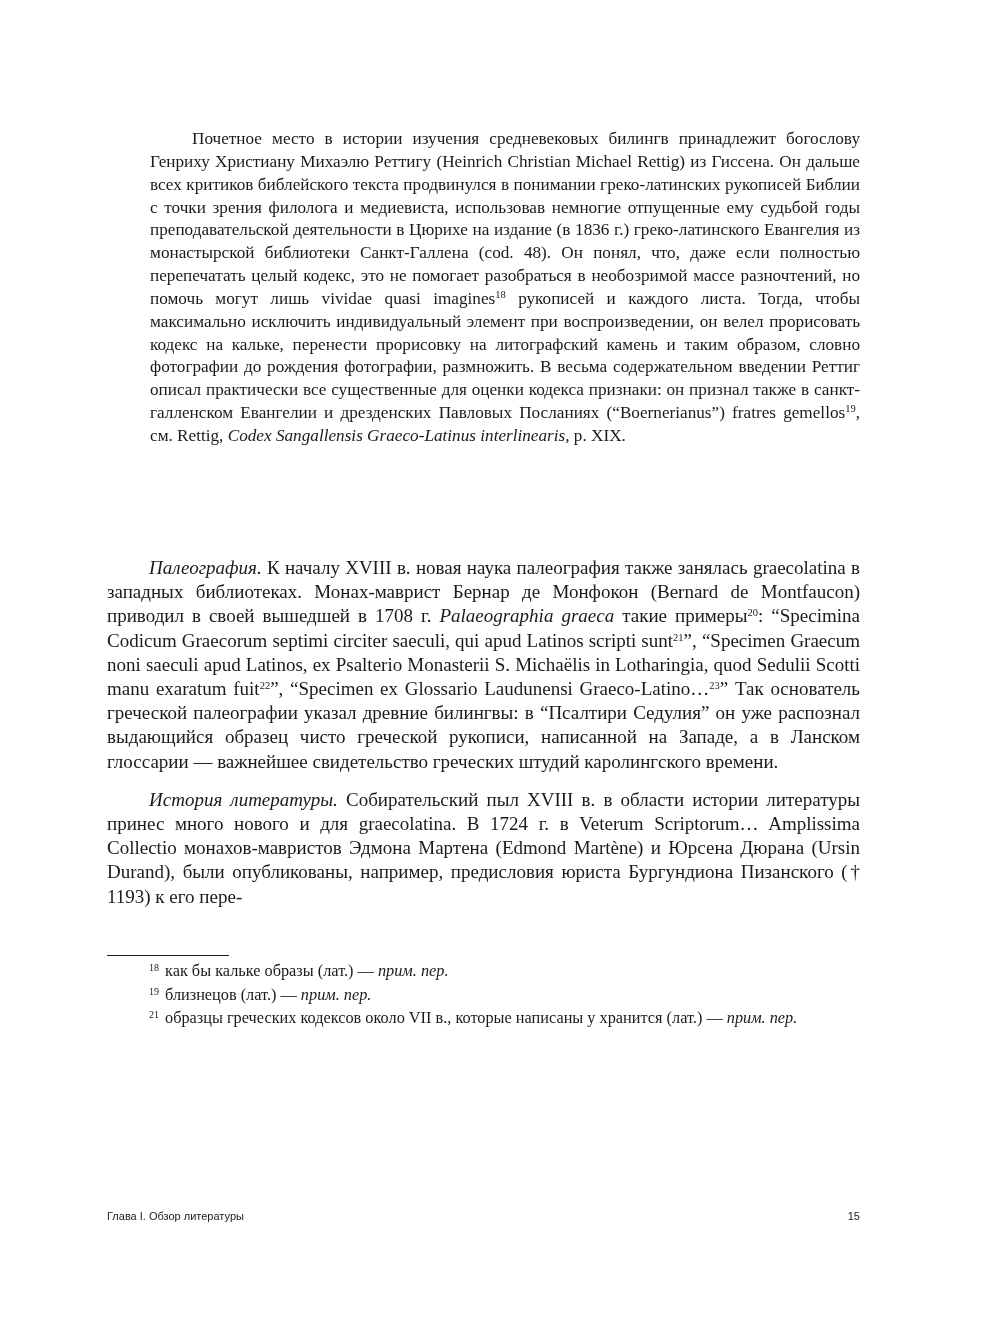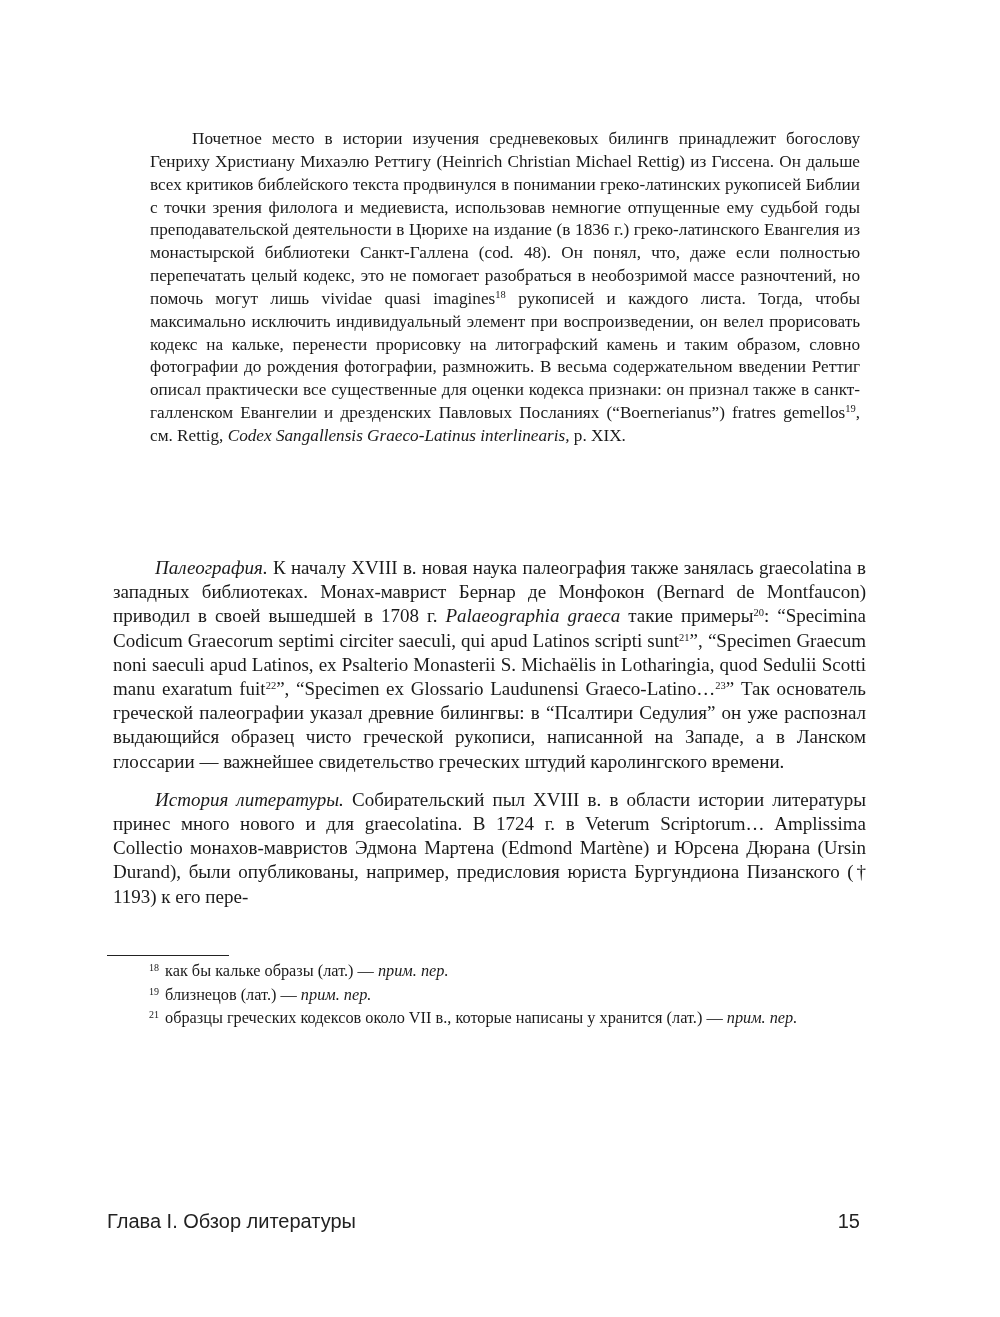--- a/index.html
+++ b/index.html
@@ -4,40 +4,40 @@
 <style>
   html, body { margin: 0; padding: 0; background: #ffffff; }
   body { width: 1000px; height: 1317px; position: relative; overflow: hidden; color: #1a1a1a; }
   .serif { font-family: "Liberation Serif", "DejaVu Serif", serif; }
   .quote {
     position: absolute; left: 150px; top: 128px; width: 710px;
     font-size: 17.2px; line-height: 22.85px; text-align: justify;
   }
   .quote p { margin: 0; text-indent: 42px; }
   .main {
-    position: absolute; left: 113px; top: 556px; width: 753px;
+    position: absolute; left: 107px; top: 556px; width: 753px;
     font-size: 19px; line-height: 24.2px; text-align: justify;
   }
   .main p { margin: 0; text-indent: 42px; }
   .main p + p { margin-top: 14px; }
   .sep {
     position: absolute; left: 107px; top: 955px; width: 122px; height: 0;
     border-top: 1px solid #222;
   }
   .notes {
     position: absolute; left: 107px; top: 958px; width: 753px;
     font-size: 16.3px; line-height: 20.6px; text-align: justify;
   }
   .notes p { margin: 0; text-indent: 42px; }
   .fn-num { font-size: 10px; vertical-align: 5px; margin-right: 6px; }
   sup { font-size: 10.5px; line-height: 0; vertical-align: 6px; }
   i { font-style: italic; }
   .footer {
     position: absolute; left: 107px; top: 1210px; width: 753px;
-    font-family: "Liberation Sans", "DejaVu Sans", sans-serif; font-size: 20px;
+    font-family: "Liberation Sans", "DejaVu Sans", sans-serif; font-size: 11px;
     display: flex; justify-content: space-between; color: #222; gap: 24px;
   }
 </style>
 </head>
 <body>
 
 <div class="quote serif">
   <p><span>Почетное место в истории изучения средневековых билингв принадлежит богослову Генриху Христиану Михаэлю Реттигу (Heinrich Christian Michael Rettig) из Гиссена. Он дальше всех критиков библейского текста продвинулся в понимании греко-латинских рукописей Библии с точки зрения филолога и медиевиста, использовав немногие отпущенные ему судьбой годы преподавательской деятельности в Цюрихе на издание (в 1836 г.) греко-латинского Евангелия из монастырской библиотеки Санкт-Галлена (cod. 48). Он понял, что, даже если полностью перепечатать целый кодекс, это не помогает разобраться в необозримой массе разночтений, но помочь могут лишь vividae quasi imagines</span><sup>18</sup><span> рукописей и каждого листа. Тогда, чтобы максимально исключить индивидуальный элемент при воспроизведении, он велел прорисовать кодекс на кальке, перенести прорисовку на литографский камень и таким образом, словно фотографии до рождения фотографии, размножить. В весьма содержательном введении Реттиг описал практически все существенные для оценки кодекса признаки: он признал также в санкт-галленском Евангелии и дрезденских Павловых Посланиях (“Boernerianus”) fratres gemellos</span><sup>19</sup><span>, см. Rettig, </span><i>Codex Sangallensis Graeco-Latinus interlinearis,</i><span> p. XIX.</span></p>
 </div>
 

